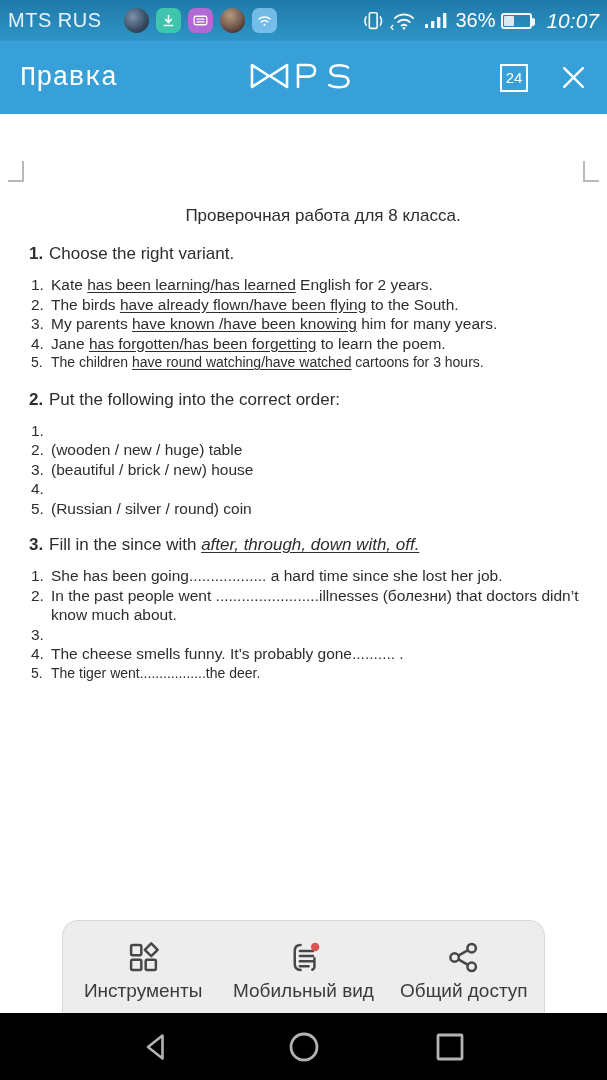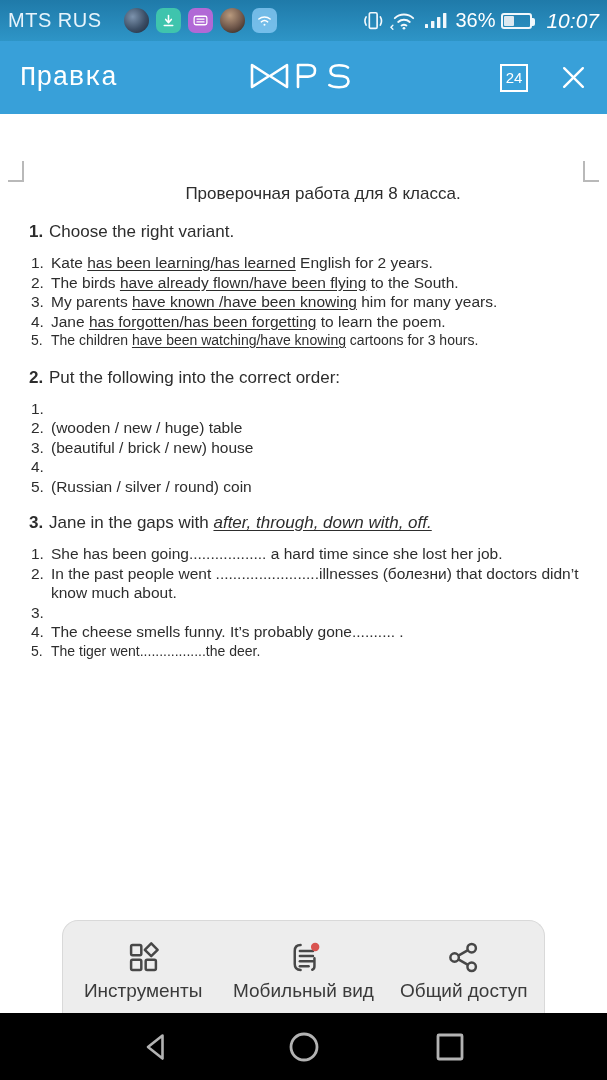--- a/index.html
+++ b/index.html
@@ -43,21 +43,21 @@
     display:flex; align-items:center; justify-content:center;
     font-size:15px; color:#fff; padding:0 2px; cursor:pointer;
   }
   .close-btn { background:none; border:none; cursor:pointer; line-height:0; }
 
   
   .page { position:absolute; top:114px; left:0; width:100%; height:899px; background:#fff; color:#2d2d2d; }
   .corner-mark { position:absolute; width:16px; height:21px; top:47px; }
   .corner-mark.left  { left:8px;  border-right:2px solid #b9b9b9; border-bottom:2px solid #b9b9b9; }
   .corner-mark.right { right:8px; border-left:2px solid #b9b9b9;  border-bottom:2px solid #b9b9b9; }
-  .doc-title { margin-top:69px; text-align:center; font-size:17px; line-height:22px;padding-left:39px; }
+  .doc-title { margin-top:91px; text-align:center; font-size:17px; line-height:22px;padding-left:39px; }
   .doc-heading { display:grid; grid-template-columns:20px 1fr; padding:0 16px 0 29px; font-size:17px; line-height:24px; margin-top:15px; margin-bottom:9px; }
   .doc-heading .num { font-weight:700; }
   .doc-list { margin-bottom:9px; }
   .doc-item { display:grid; grid-template-columns:20px 1fr; padding:0 14px 0 31px; font-size:15.5px; line-height:19.5px; }
   .doc-item.small { font-size:14px; }
   .doc-item .num { font-size:inherit; }
   .u { text-decoration:underline; text-underline-offset:2px; }
   .i { font-style:italic; }
 
   
@@ -179,21 +179,21 @@
           <div class="doc-item">
             <span class="num">3.</span>
             <span><span>My parents </span><span class="u">have known /have been knowing</span><span> him for many years.</span></span>
           </div>
           <div class="doc-item">
             <span class="num">4.</span>
             <span><span>Jane </span><span class="u">has forgotten/has been forgetting</span><span> to learn the poem.</span></span>
           </div>
           <div class="doc-item small">
             <span class="num">5.</span>
-            <span><span>The children </span><span class="u">have been watching/have knowing</span><span> cartoons for 3 hours.</span></span>
+            <span><span>The children </span><span class="u">have round watching/have watched</span><span> cartoons for 3 hours.</span></span>
           </div>
         </div>
         <div class="doc-heading">
           <span class="num">2.</span>
           <span><span>Put the following into the correct order:</span></span>
         </div>
         <div class="doc-list">
           <div class="doc-item">
             <span class="num">1.</span>
           </div>
@@ -208,21 +208,21 @@
           <div class="doc-item">
             <span class="num">4.</span>
           </div>
           <div class="doc-item">
             <span class="num">5.</span>
             <span><span>(Russian / silver / round) coin</span></span>
           </div>
         </div>
         <div class="doc-heading">
           <span class="num">3.</span>
-          <span><span>Jane in the gaps with </span><span class="u i">after, through, down with, off.</span></span>
+          <span><span>Fill in the since with </span><span class="u i">after, through, down with, off.</span></span>
         </div>
         <div class="doc-list">
           <div class="doc-item">
             <span class="num">1.</span>
             <span><span>She has been going.................. a hard time since she lost her job.</span></span>
           </div>
           <div class="doc-item">
             <span class="num">2.</span>
             <span><span>In the past people went ........................illnesses (болезни) that doctors didn’t know much about.</span></span>
           </div>

